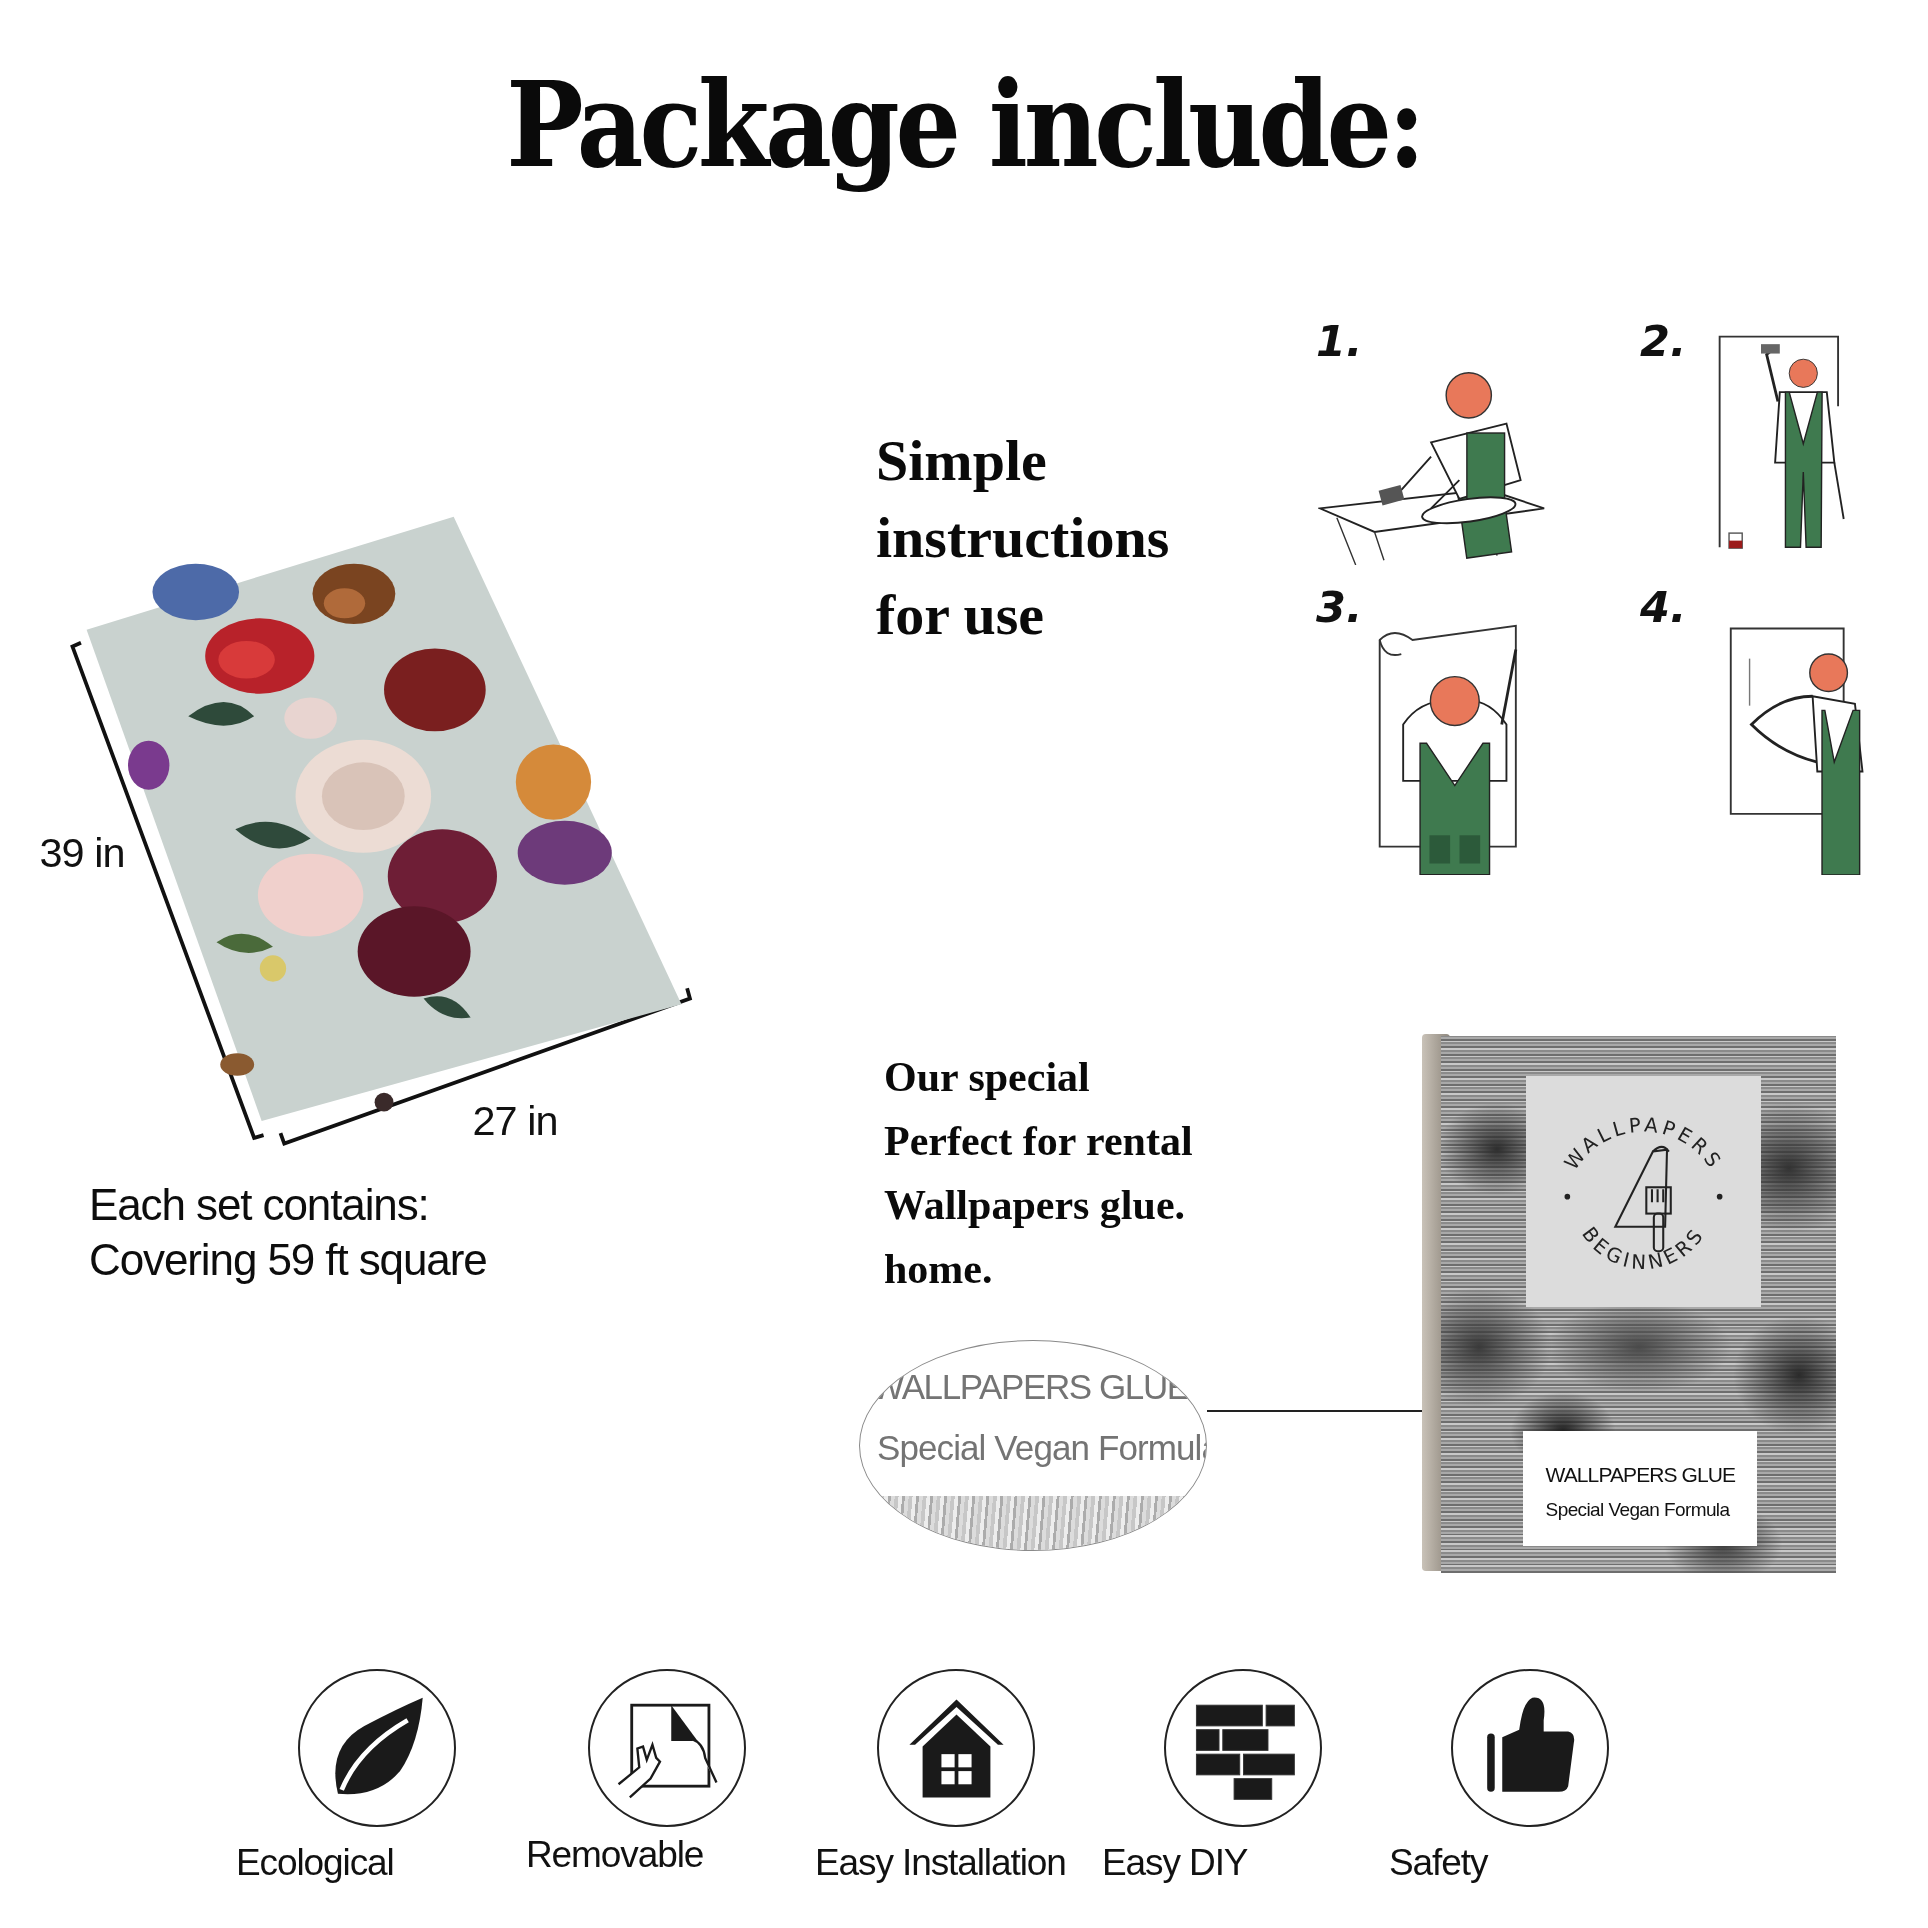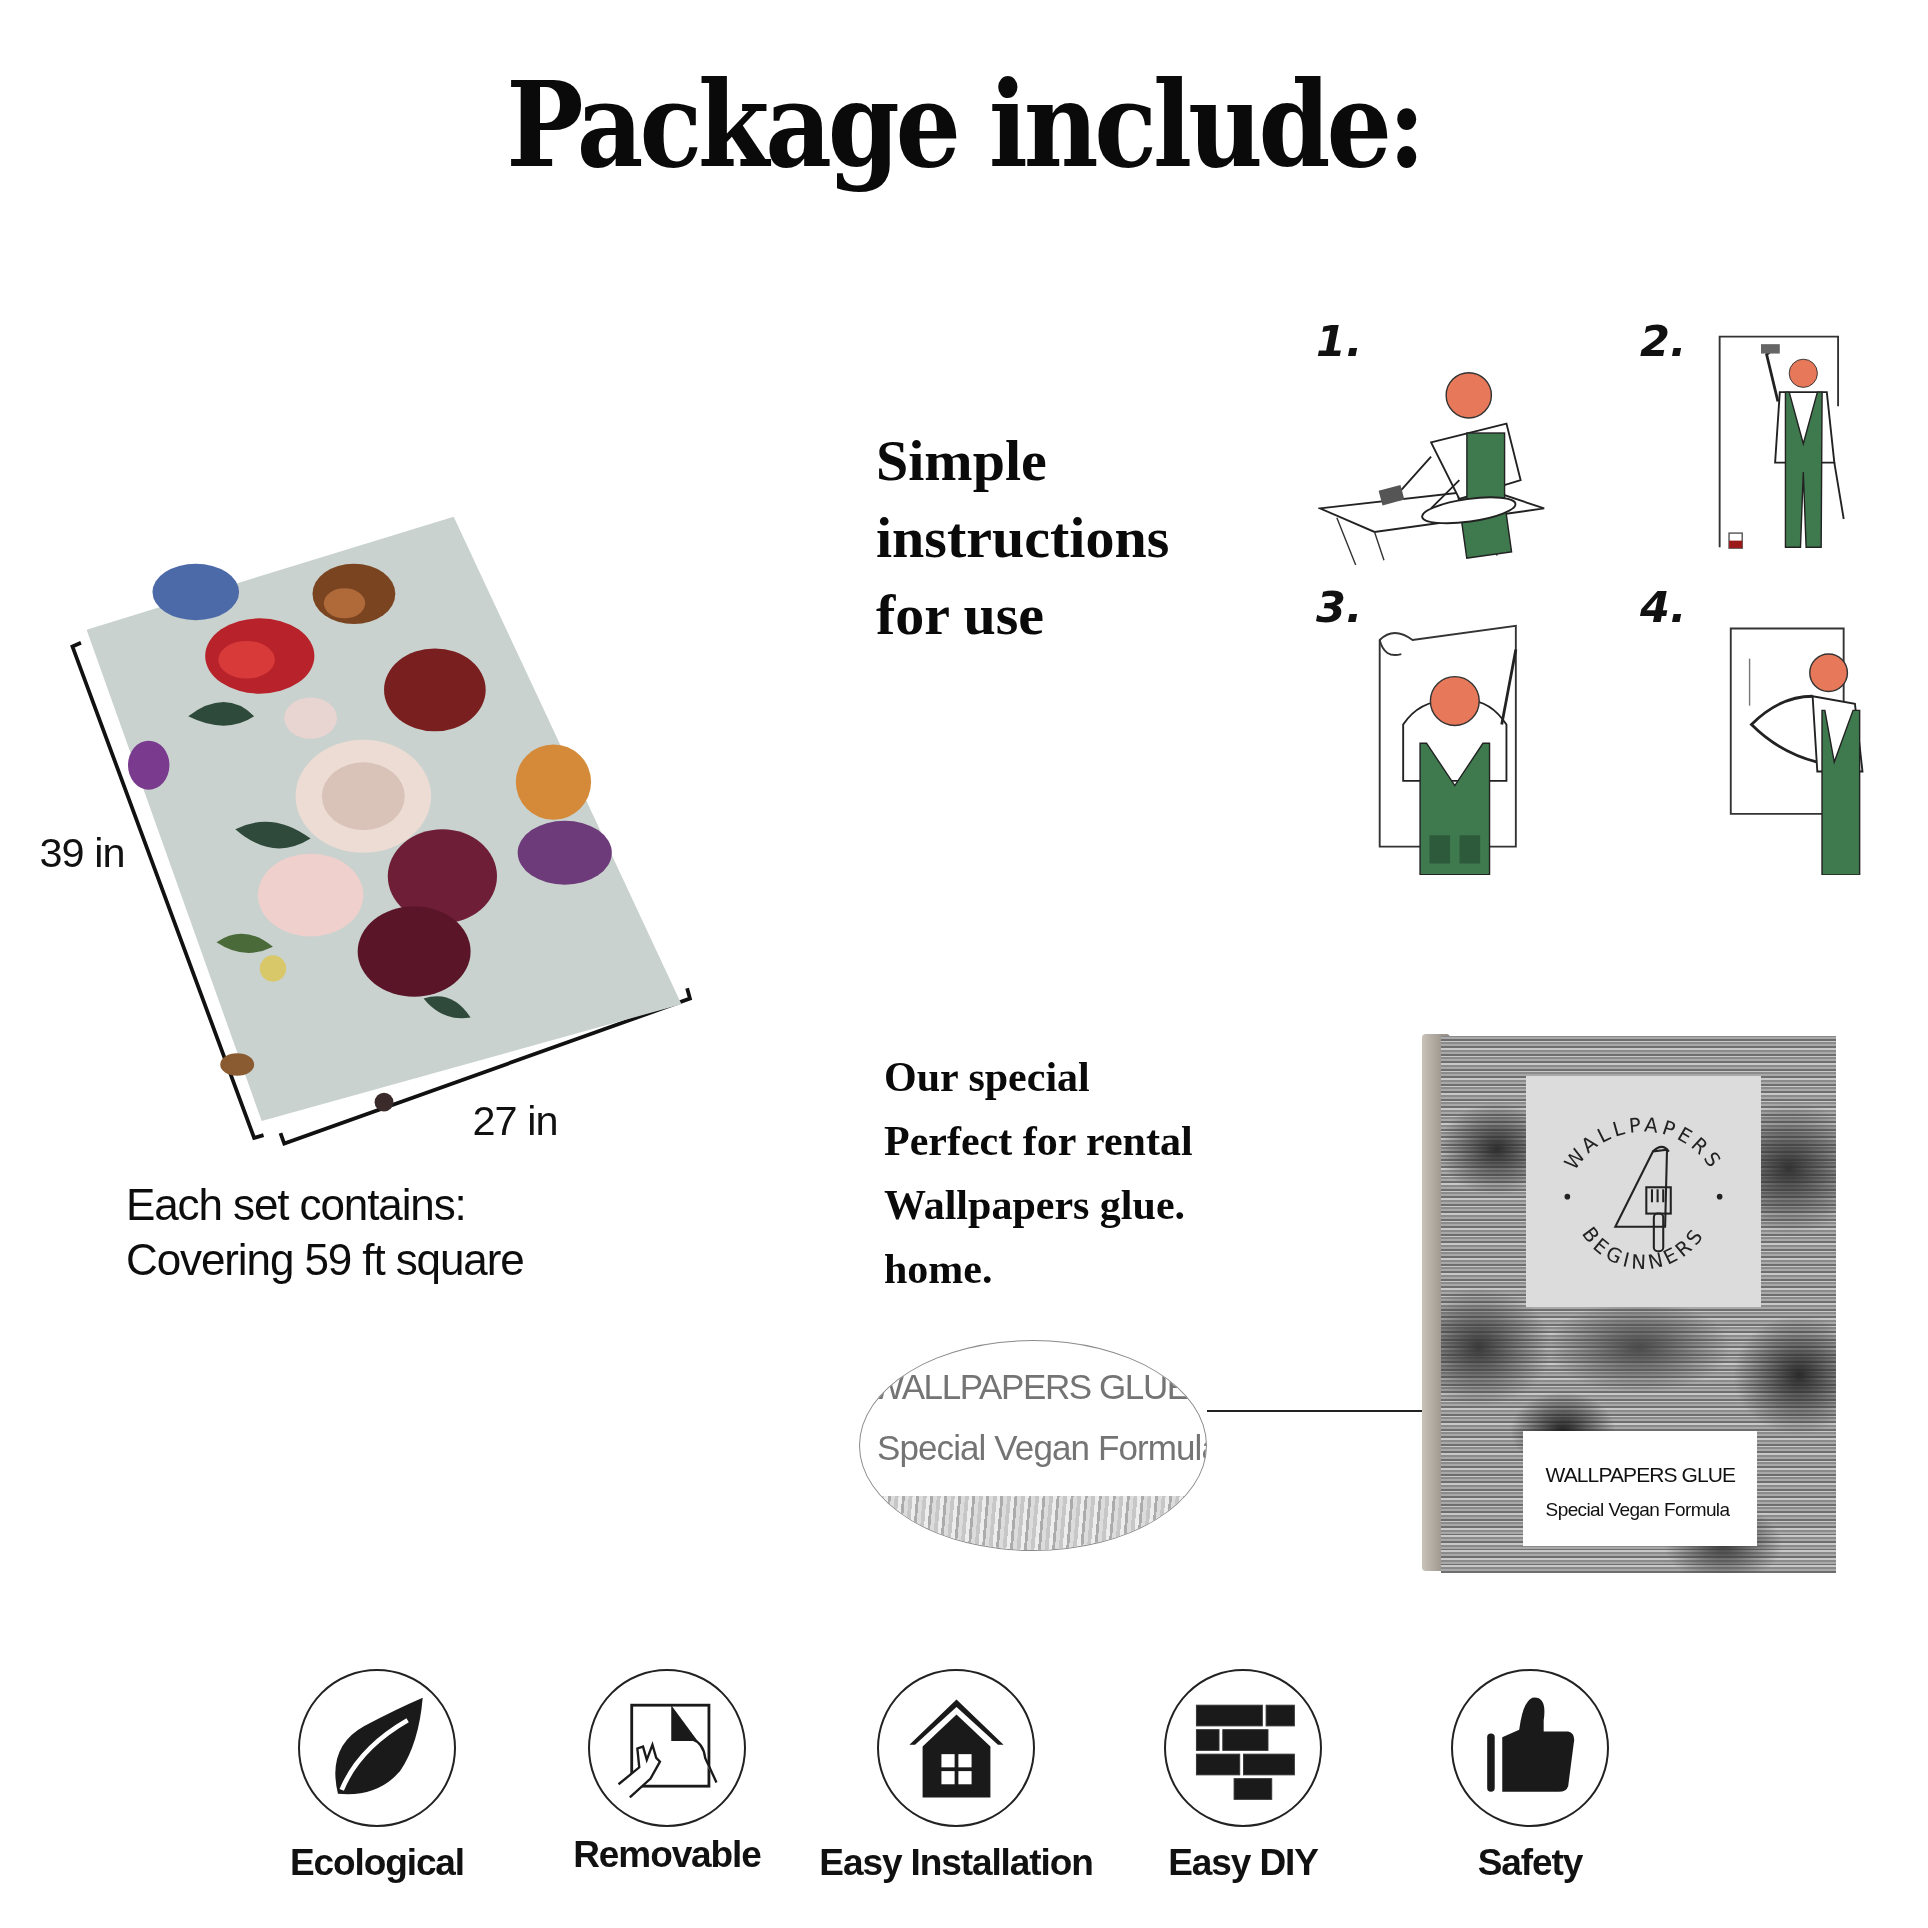--- a/index.html
+++ b/index.html
@@ -11,21 +11,21 @@
     font-family: "DejaVu Serif", serif; font-weight: bold; font-size: 117px;
     letter-spacing: -4.7px; line-height: 141px; color: #0a0a0a;
     transform: scaleX(0.88); transform-origin: 964px 0;
   }
 
   
   .sheet-svg { left: 0; top: 490px; width: 753px; height: 716px; }
   .dim-label { font-family: "Liberation Sans", sans-serif; font-size: 44px; color: #111; letter-spacing: -1px; }
 
   .set-info { left: 89px; top: 1177px; font-size: 44px; line-height: 55px; color: #0d0d0d; letter-spacing: -1.1px; }
-  .set-info div { white-space: nowrap; margin-left: 37px; }
+  .set-info div { white-space: nowrap; }
 
   
   .serif-bold { font-family: "Liberation Serif", serif; font-weight: bold; color: #0a0a0a; }
   .instr-heading { left: 876px; top: 422px; font-size: 58px; line-height: 77px; }
   .instr-heading div { white-space: nowrap; }
 
   .step-num { font-family: "DejaVu Sans", sans-serif; font-weight: bold; font-style: italic; font-size: 43px; color: #111; }
 
   .glue-heading { left: 884px; top: 1045px; font-size: 42px; line-height: 64px; }
   .glue-heading div { white-space: nowrap; }
@@ -51,21 +51,21 @@
       radial-gradient(ellipse 85px 56px at 282px 508px, #3b3b3b, transparent 70%),
       repeating-linear-gradient(0deg, #6e6e6e 0 1.9px, #a9a9a9 1.9px 3.8px, #8a8a8a 3.8px 5.6px, #c8c8c8 5.6px 7.5px);
   }
   .logo-panel { left: 85px; top: 40px; width: 235px; height: 231px; background: #dcdcdc; }
   .logo-panel svg { width: 235px; height: 231px; }
   .label-panel { left: 82px; top: 395px; width: 234px; height: 115px; background: #ffffff; }
   .label-panel .l1 { position: absolute; left: 22.6px; top: 32px; font-size: 21px; letter-spacing: -0.9px; color: #111; white-space: nowrap; }
   .label-panel .l2 { position: absolute; left: 22.6px; top: 68px; font-size: 19px; letter-spacing: -0.6px; color: #111; white-space: nowrap; }
 
   
-  .feature { position: absolute; top: 1669px; width: 282px; margin-left: -141px; text-align: center; font-weight: bold; }
+  .feature { position: absolute; top: 1669px; width: 282px; margin-left: -141px; text-align: left; }
   .feature .circle { width: 158px; height: 158px; border: 2.4px solid #222; border-radius: 50%; margin: 0 auto; box-sizing: border-box; display: flex; align-items: center; justify-content: center; background: #fff; }
   .feature .circle svg { width: 113px; height: 113px; }
   .feature .label { margin-top: 15px; font-size: 37px; letter-spacing: -1.1px; color: #111; white-space: nowrap; }
 </style>
 </head>
 <body>
 
 <div class="abs page-title">Package include:</div>
 
 <svg class="abs sheet-svg" viewBox="0 520 800 760">

